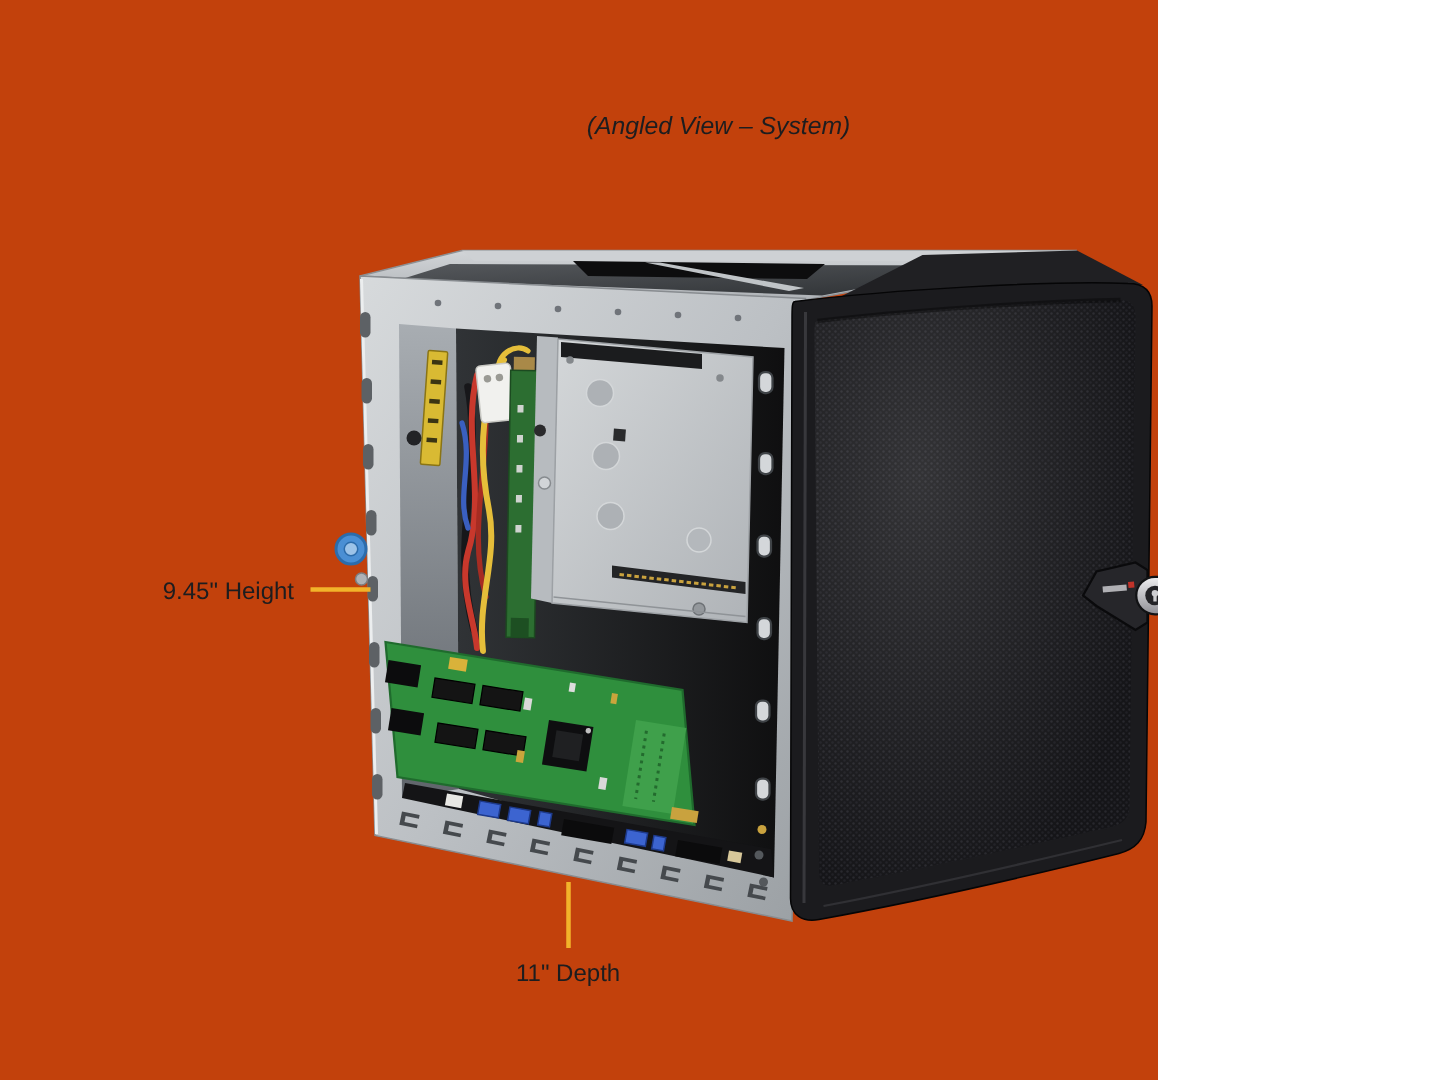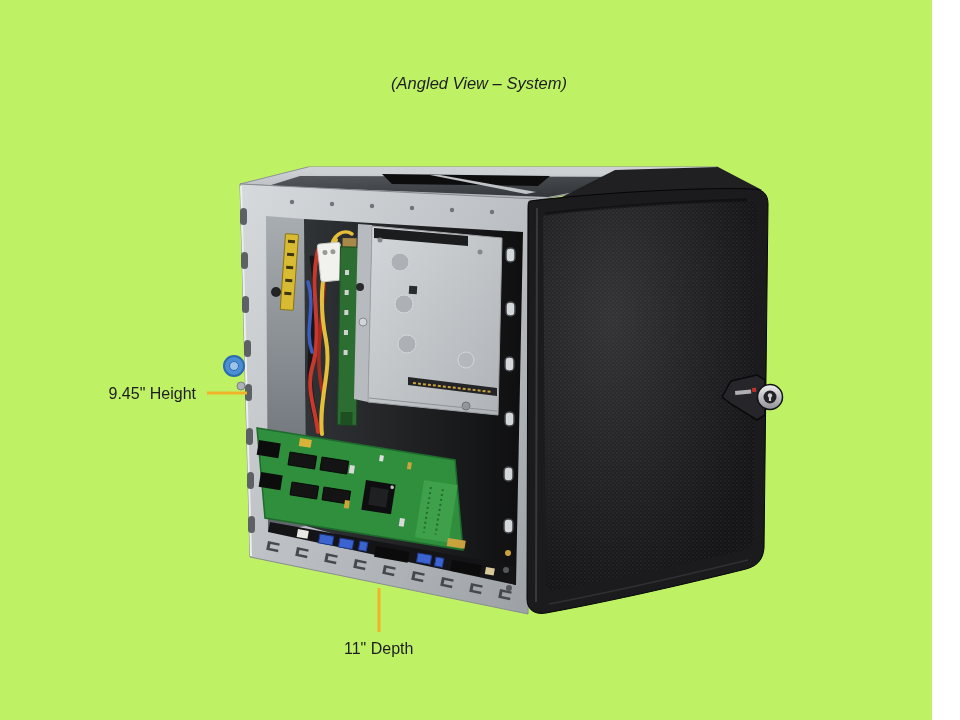--- a/index.html
+++ b/index.html
@@ -1,16 +1,16 @@
 <!DOCTYPE html>
 <html><head>
 <meta charset="utf-8">
 <style>
   html,body{margin:0;padding:0;background:#ffffff;}
-  #page{position:relative;width:932px;height:720px;background:#bef264;overflow:hidden;}
+  #page{position:relative;width:772px;height:720px;background:#c2410c;overflow:hidden;}
   text{font-family:"Liberation Sans","DejaVu Sans",sans-serif;fill:#1d1d1f;}
   .t-title{font-size:16.5px;font-style:italic;}
   .t-label{font-size:16px;}
 </style>
 </head>
 <body>
 
 <div id="page">
 <svg width="960" height="720" viewBox="0 0 960 720">
   <defs>

